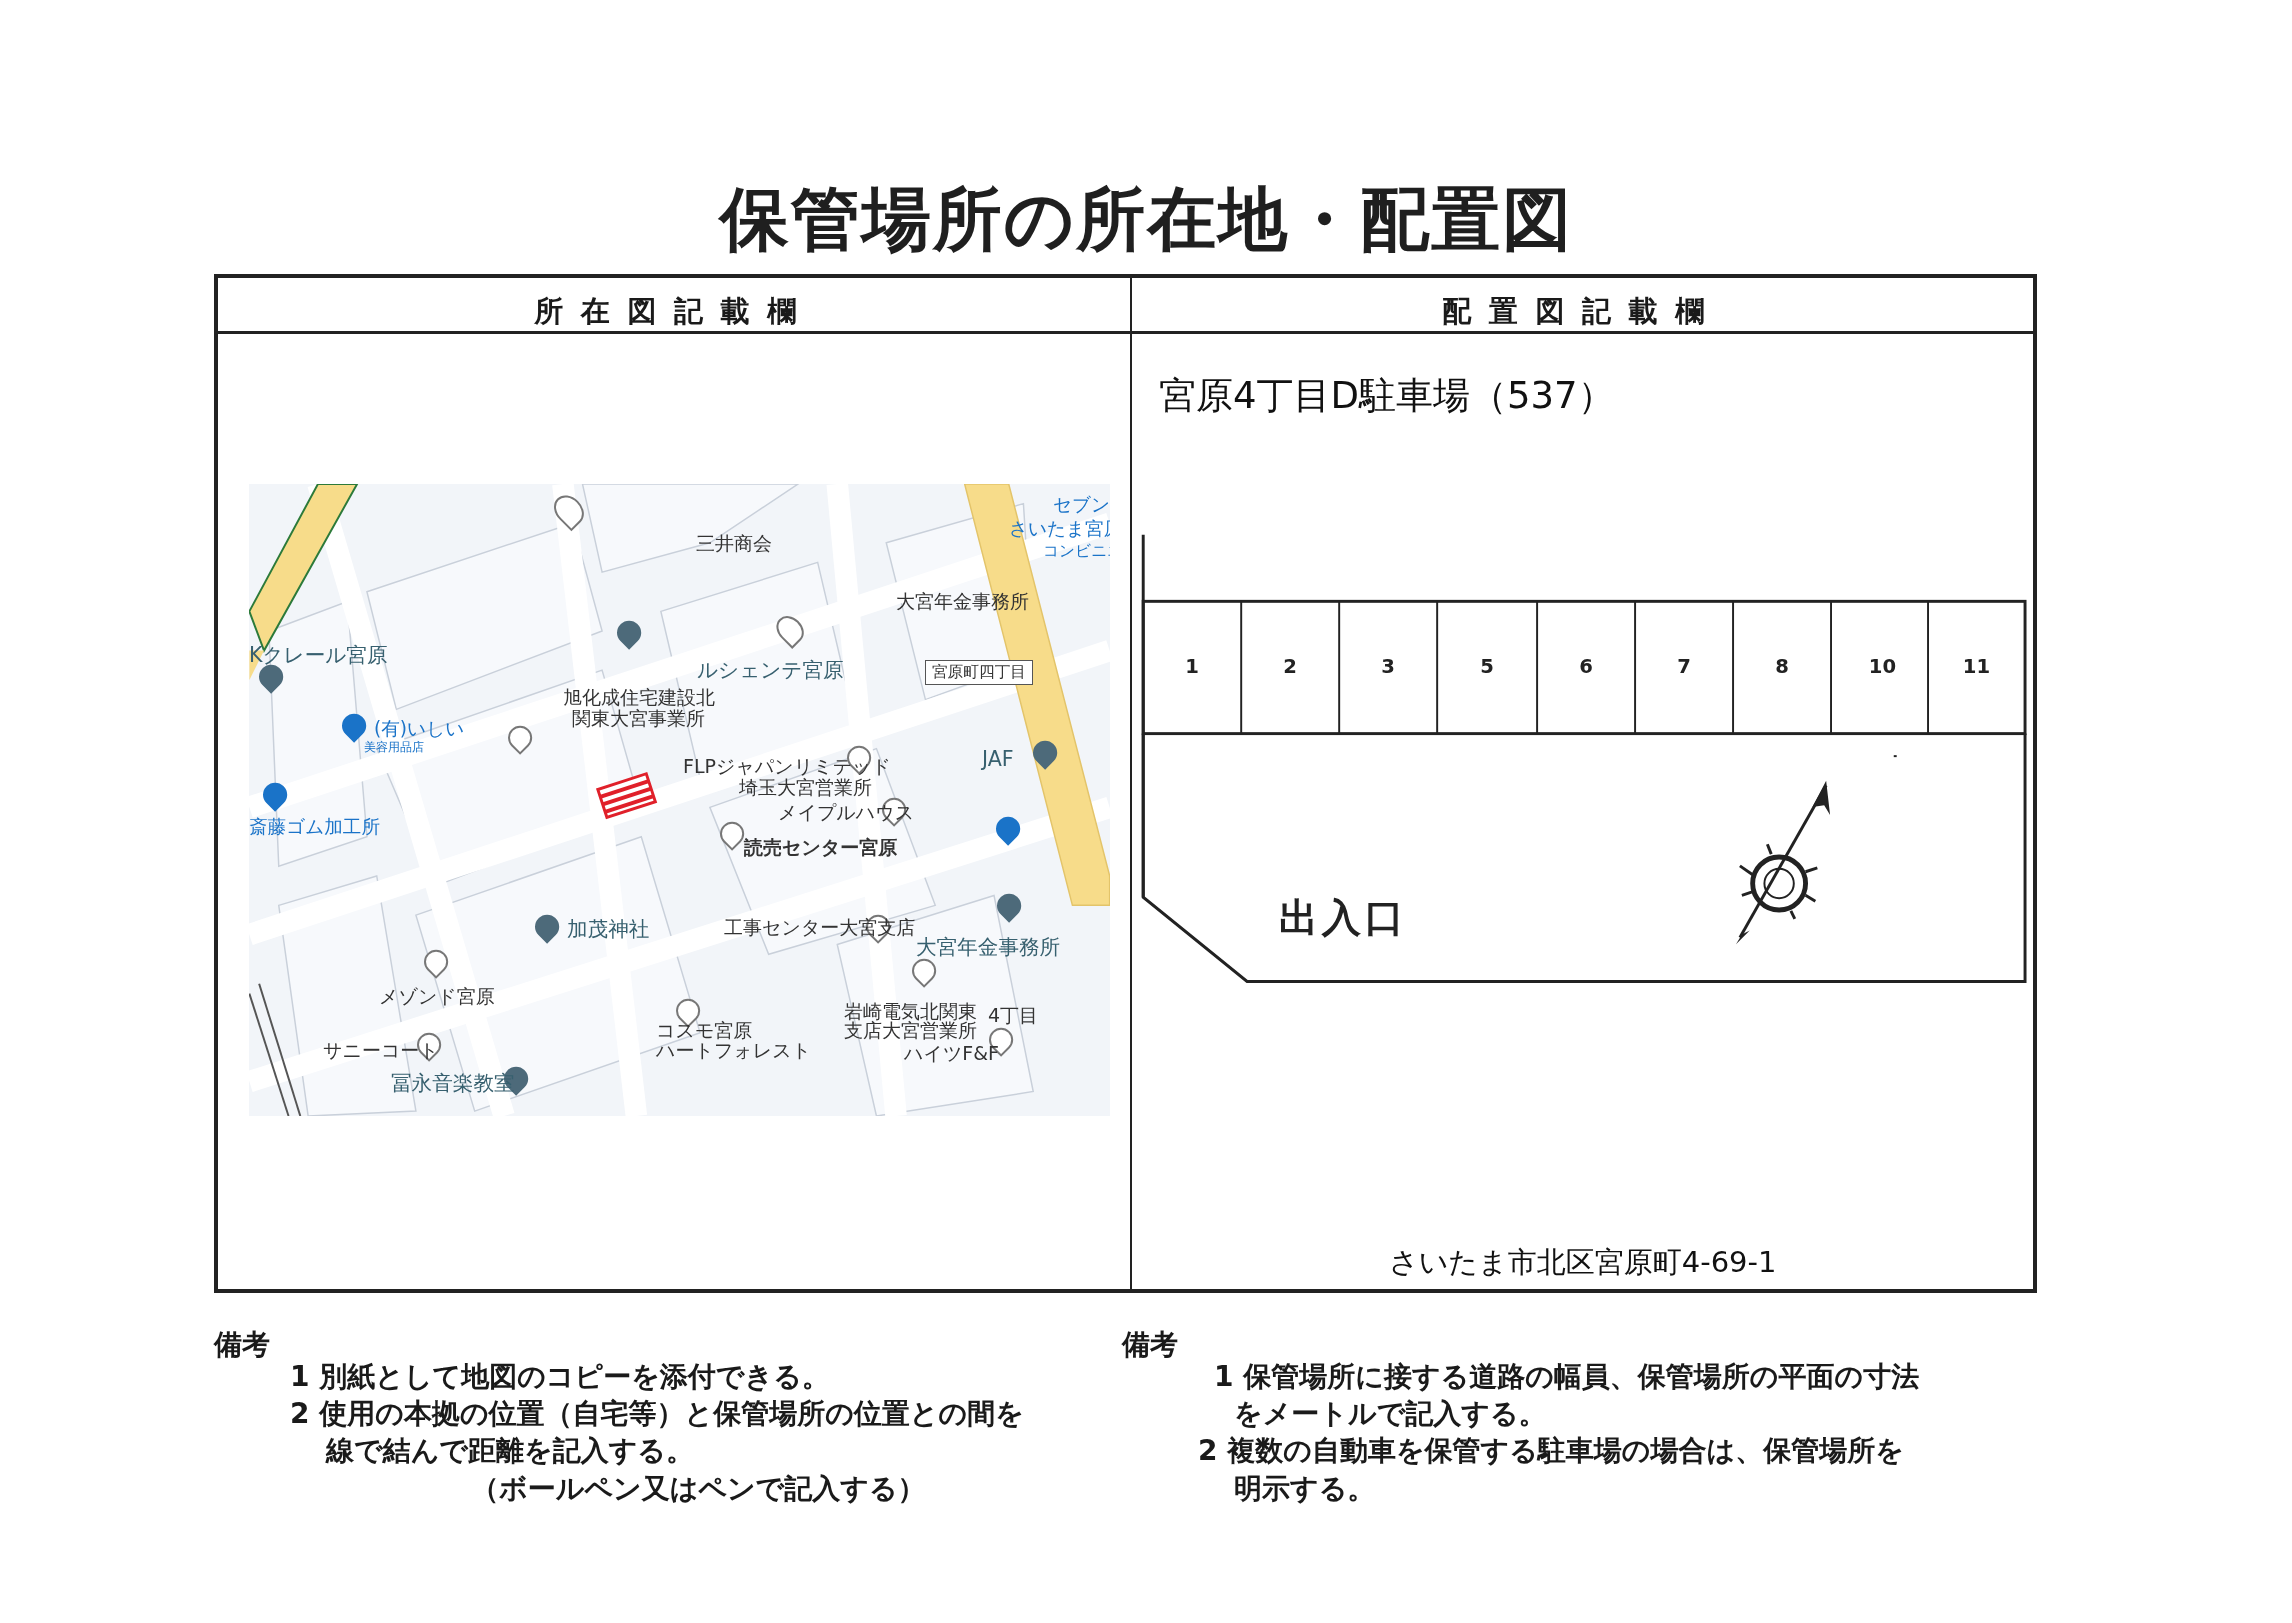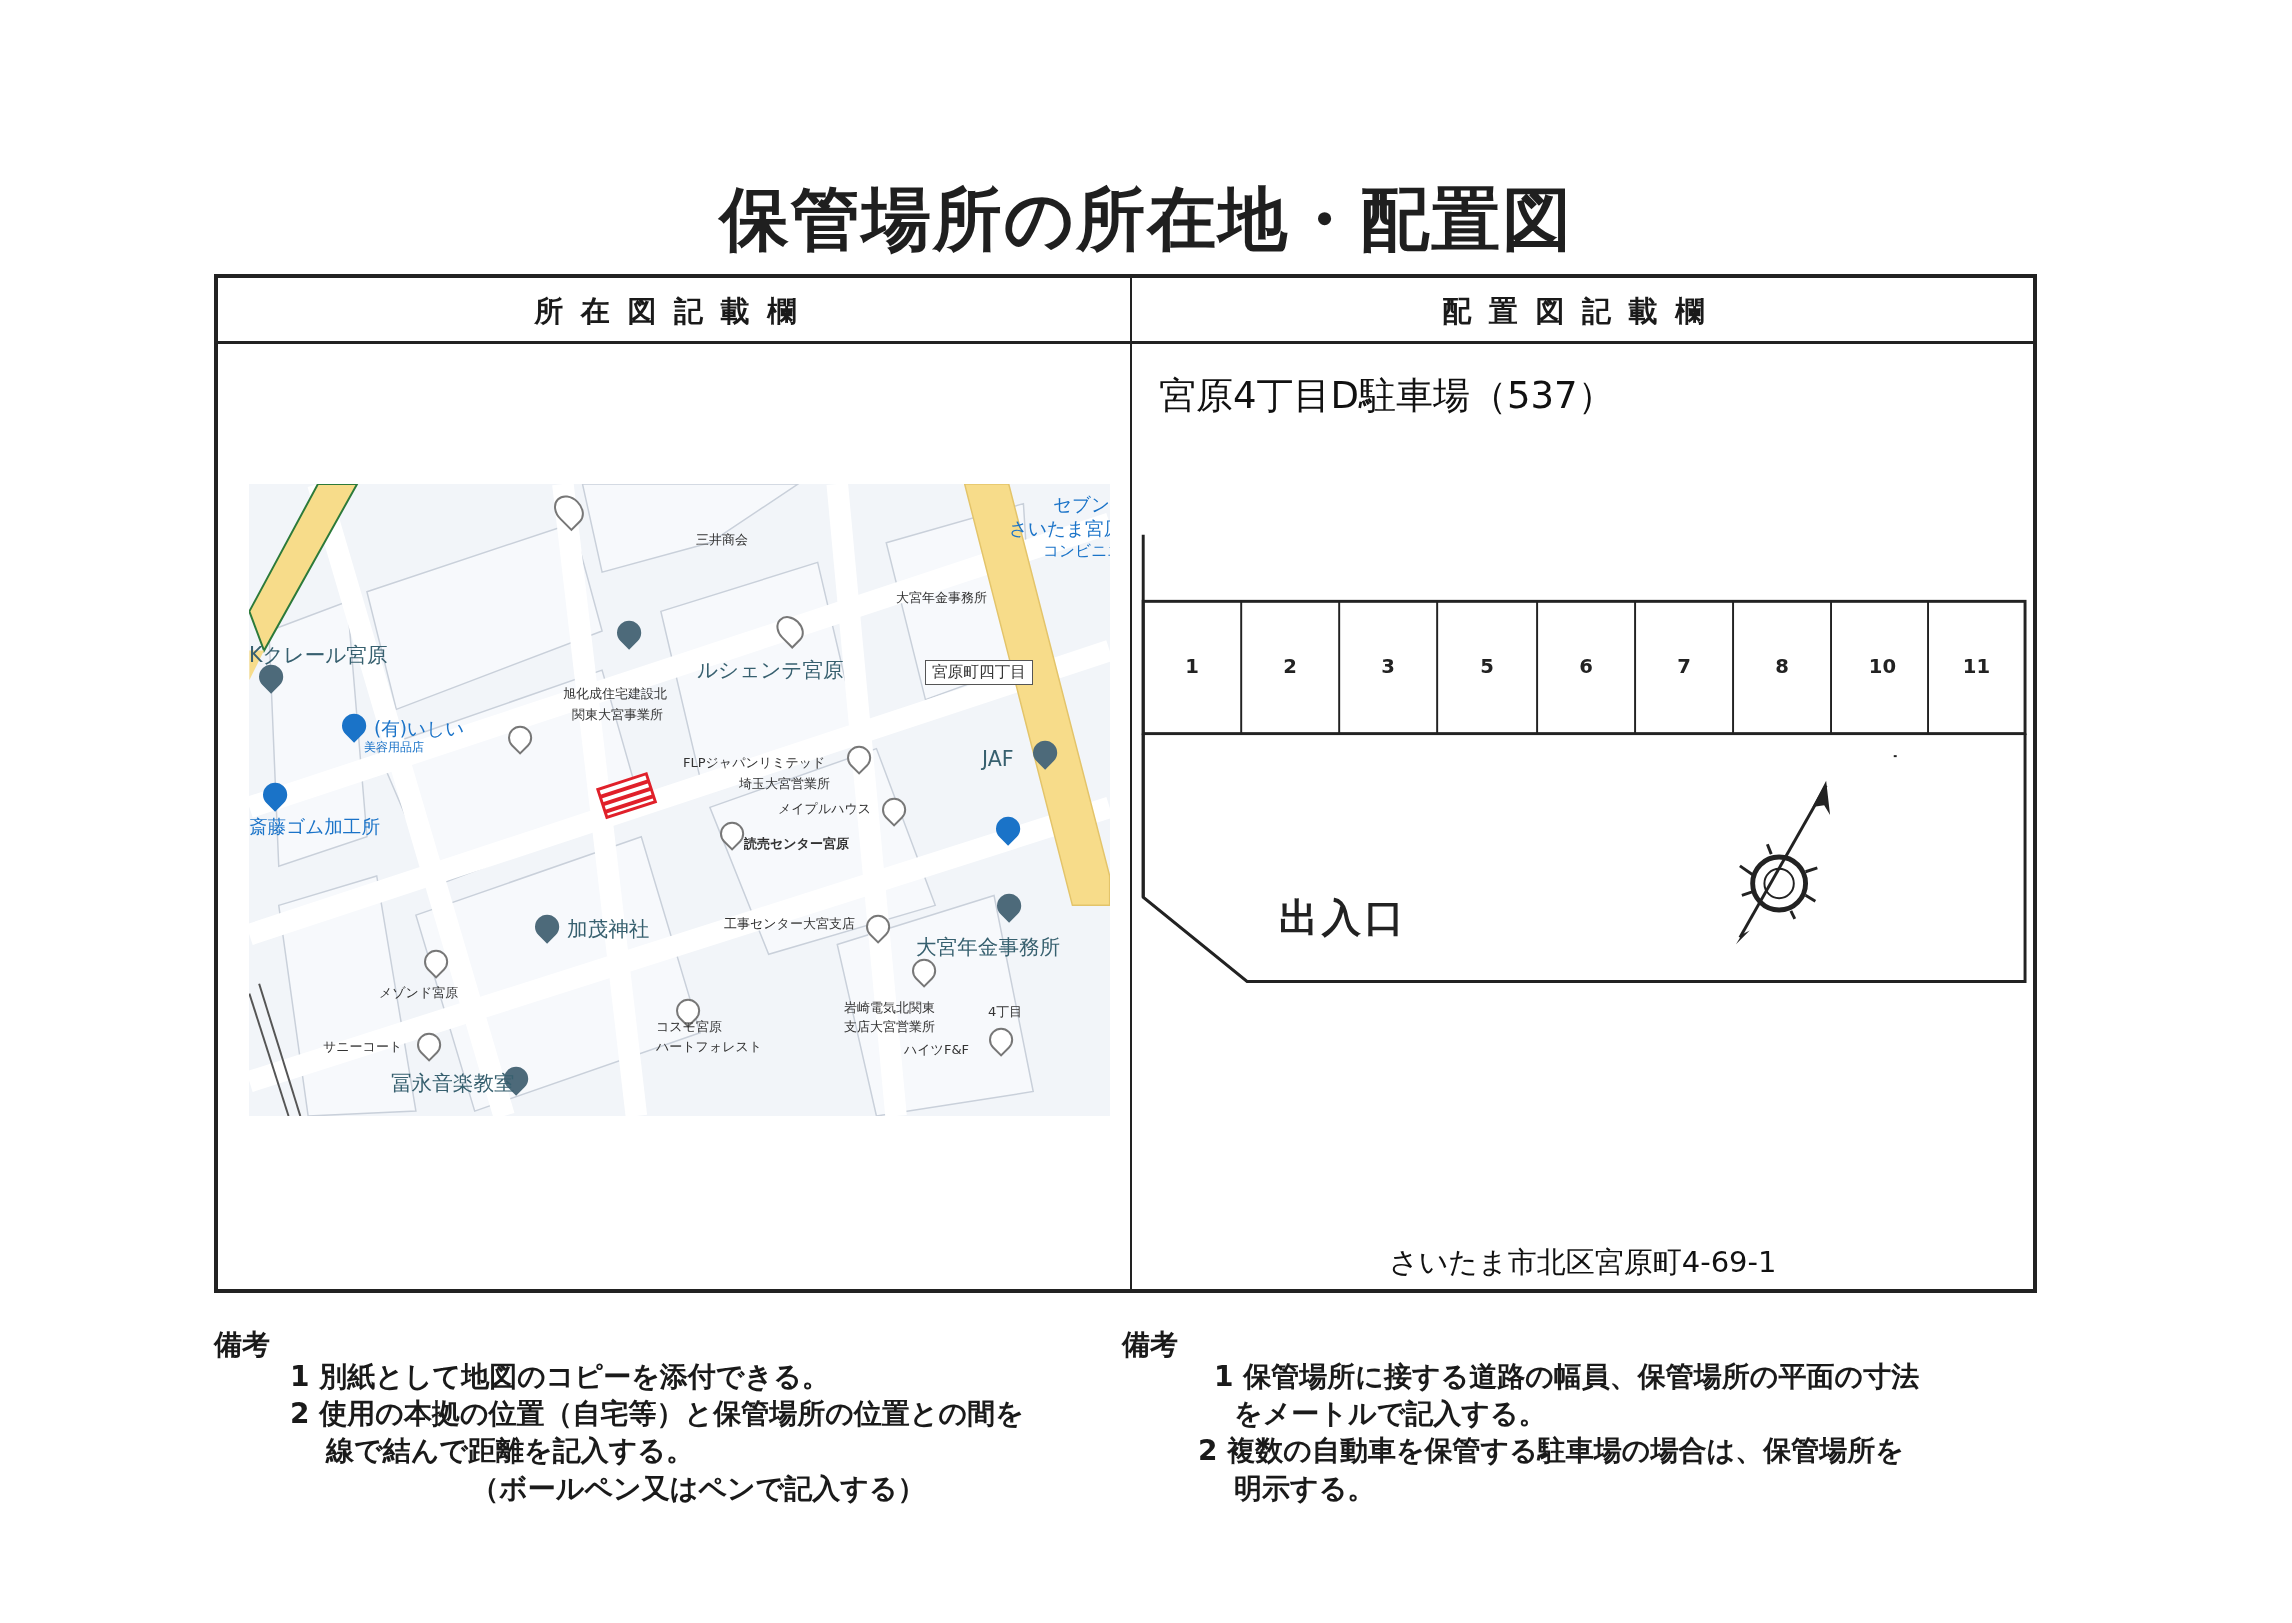--- a/index.html
+++ b/index.html
@@ -2,31 +2,31 @@
 <html><head>
 <meta charset="utf-8">
 <style>
   html, body { margin:0; padding:0; background:#ffffff; }
   body { width:2293px; height:1623px; position:relative; overflow:hidden;
          font-family:"DejaVu Sans","Liberation Sans",sans-serif; color:#1a1a1a; }
   .page-title { position:absolute; left:0; width:2293px; top:174px; text-align:center;
                 font-size:69px; font-weight:bold; letter-spacing:2px; color:#1f1f1f; }
   .form-table { position:absolute; left:214px; top:274px; width:1823px; height:1019px;
                 border:4.9px solid #222; box-sizing:border-box; }
-  .hdr-row { position:absolute; left:0; top:0; width:100%; height:66px; border-bottom:3.9px solid #222; box-sizing:border-box; }
+  .hdr-row { position:absolute; left:0; top:0; width:100%; height:56px; border-bottom:3.9px solid #222; box-sizing:border-box; }
   .col-divider { position:absolute; left:912px; top:0; width:2px; height:100%; background:#222; }
   .hdr-cell { position:absolute; top:0; height:67px; line-height:67px; text-align:center;
               font-size:29px; font-weight:bold; letter-spacing:17.6px; }
   .hdr-left { left:0; width:912px; }
   .hdr-right { left:913px; width:902px; }
 
   
   .map { position:absolute; left:31px; top:206px; width:861px; height:632px; background:#f3f6fa; overflow:hidden; }
   .map svg { position:absolute; left:0; top:0; }
-  .map-label { position:absolute; font-size:13px; white-space:nowrap; color:#333; }
+  .map-label { position:absolute; font-size:19px; white-space:nowrap; color:#333; }
   .map-label.blue { color:#1a73c8; font-size:18.6px; }
   .map-label.teal { color:#37606f; font-size:20.6px; }
   .map-label.boxed { border:1.5px solid #555; background:#fff; padding:1px 5.9px; font-size:15.7px; }
   .pin { position:absolute; }
 
   
   .lot-name { position:absolute; left:941px; top:93px; font-size:37px; color:#111; }
   .lot-svg { position:absolute; left:0; top:0; }
   .stall { position:absolute; top:323px; height:132px; line-height:132px; text-align:center;
            font-size:19.6px; font-weight:bold; color:#222; }

